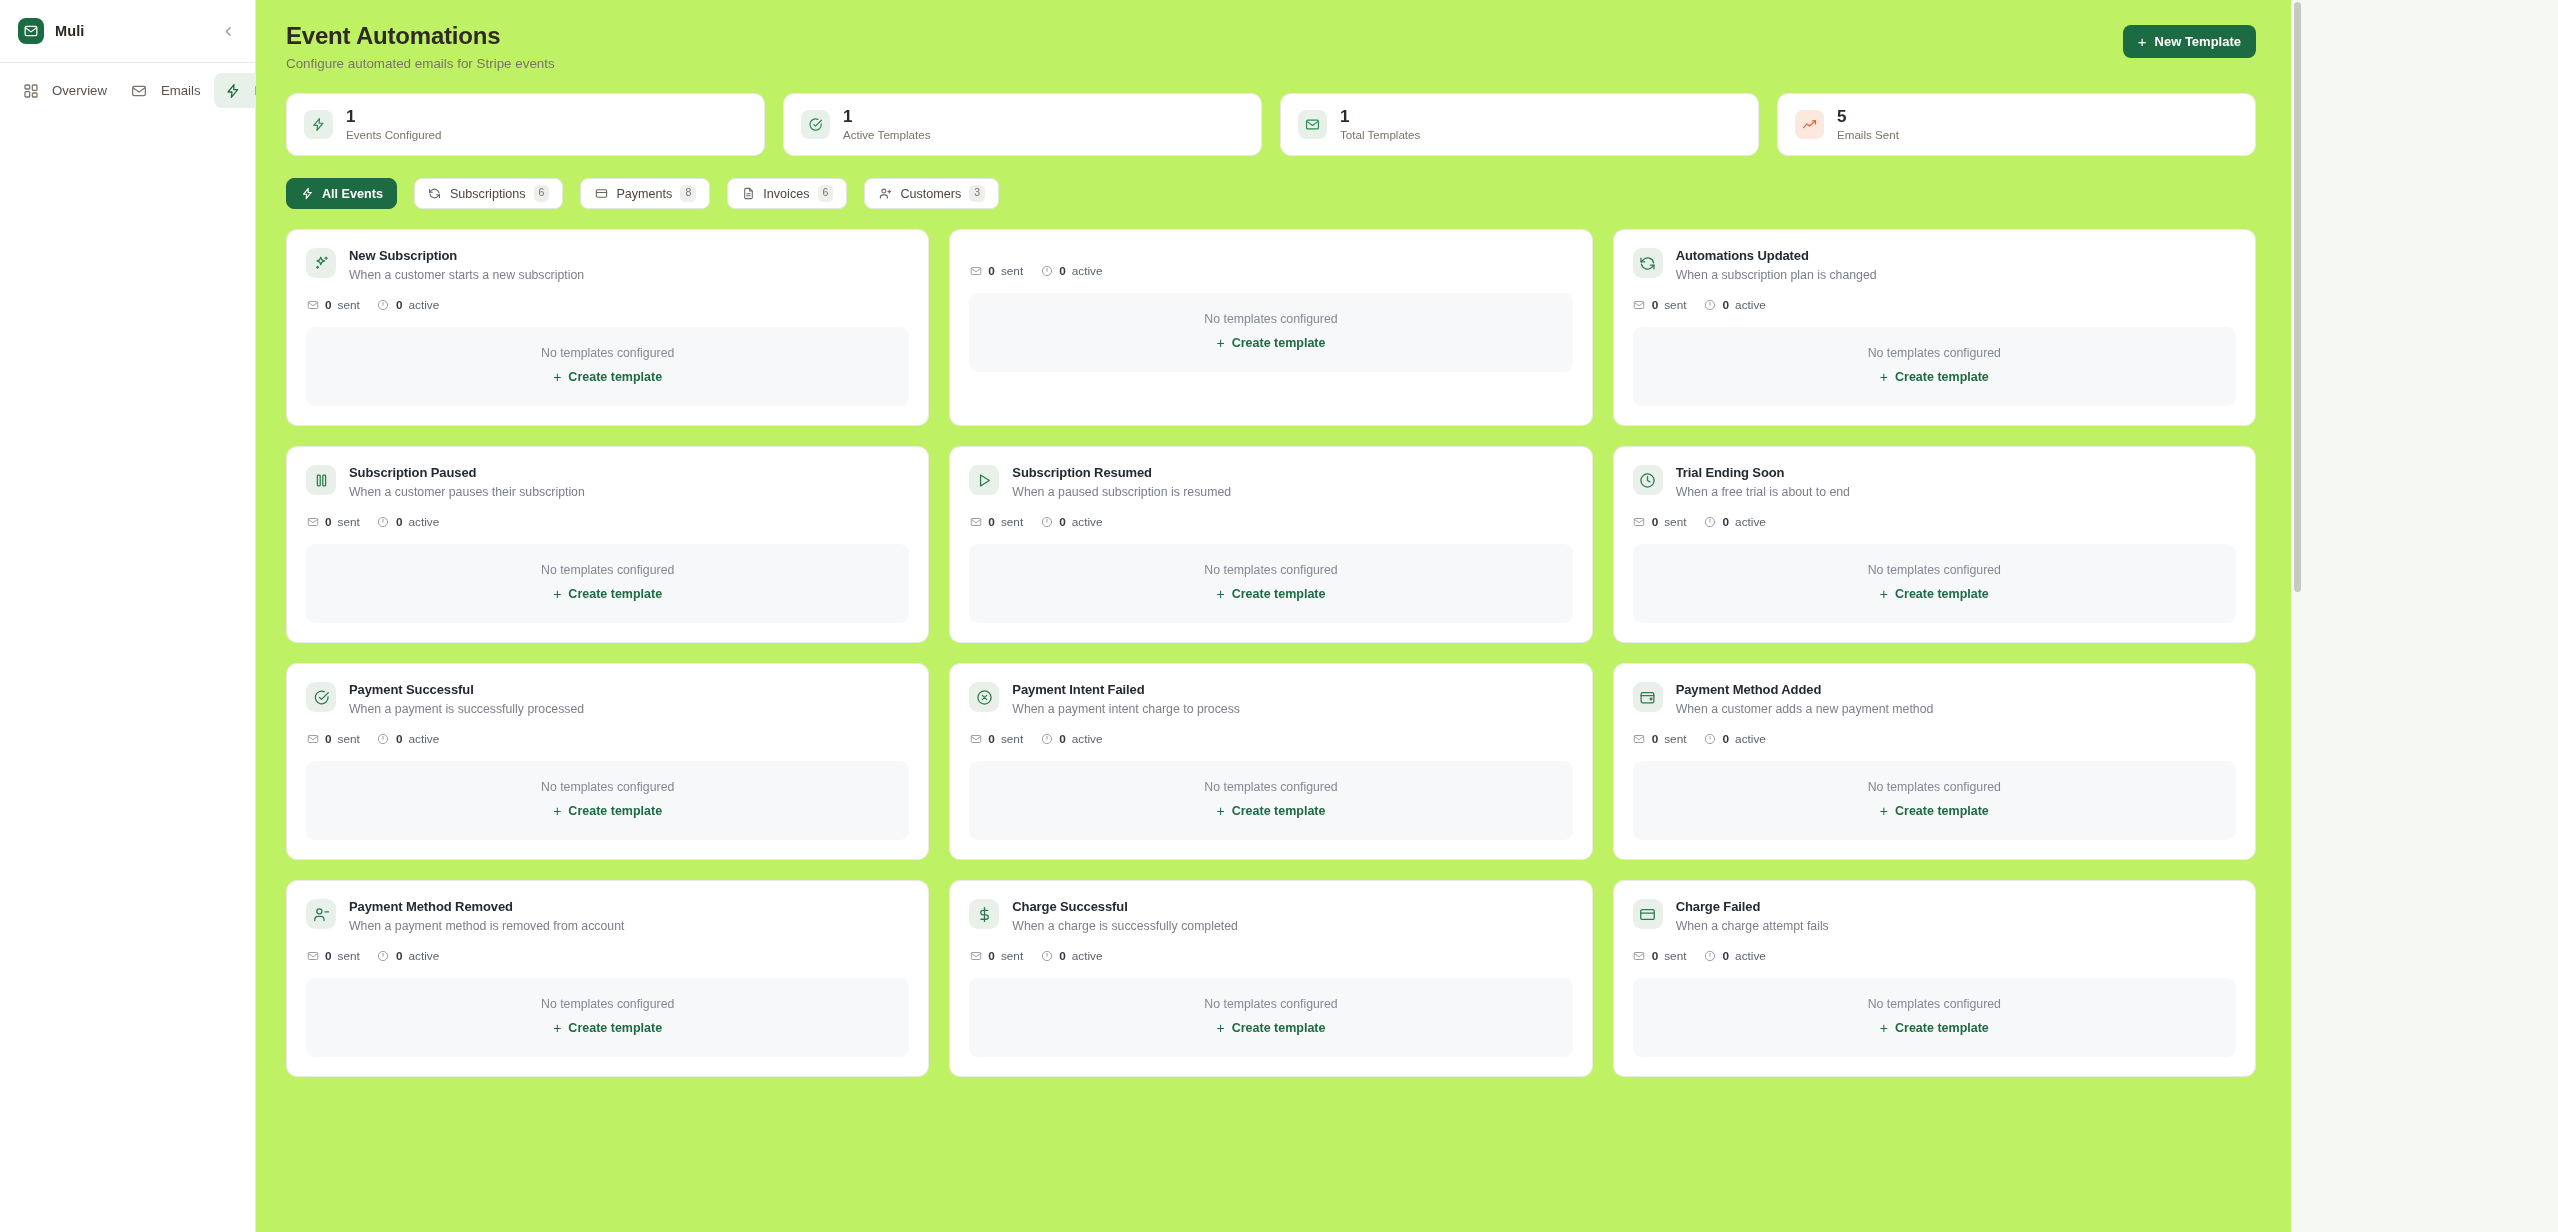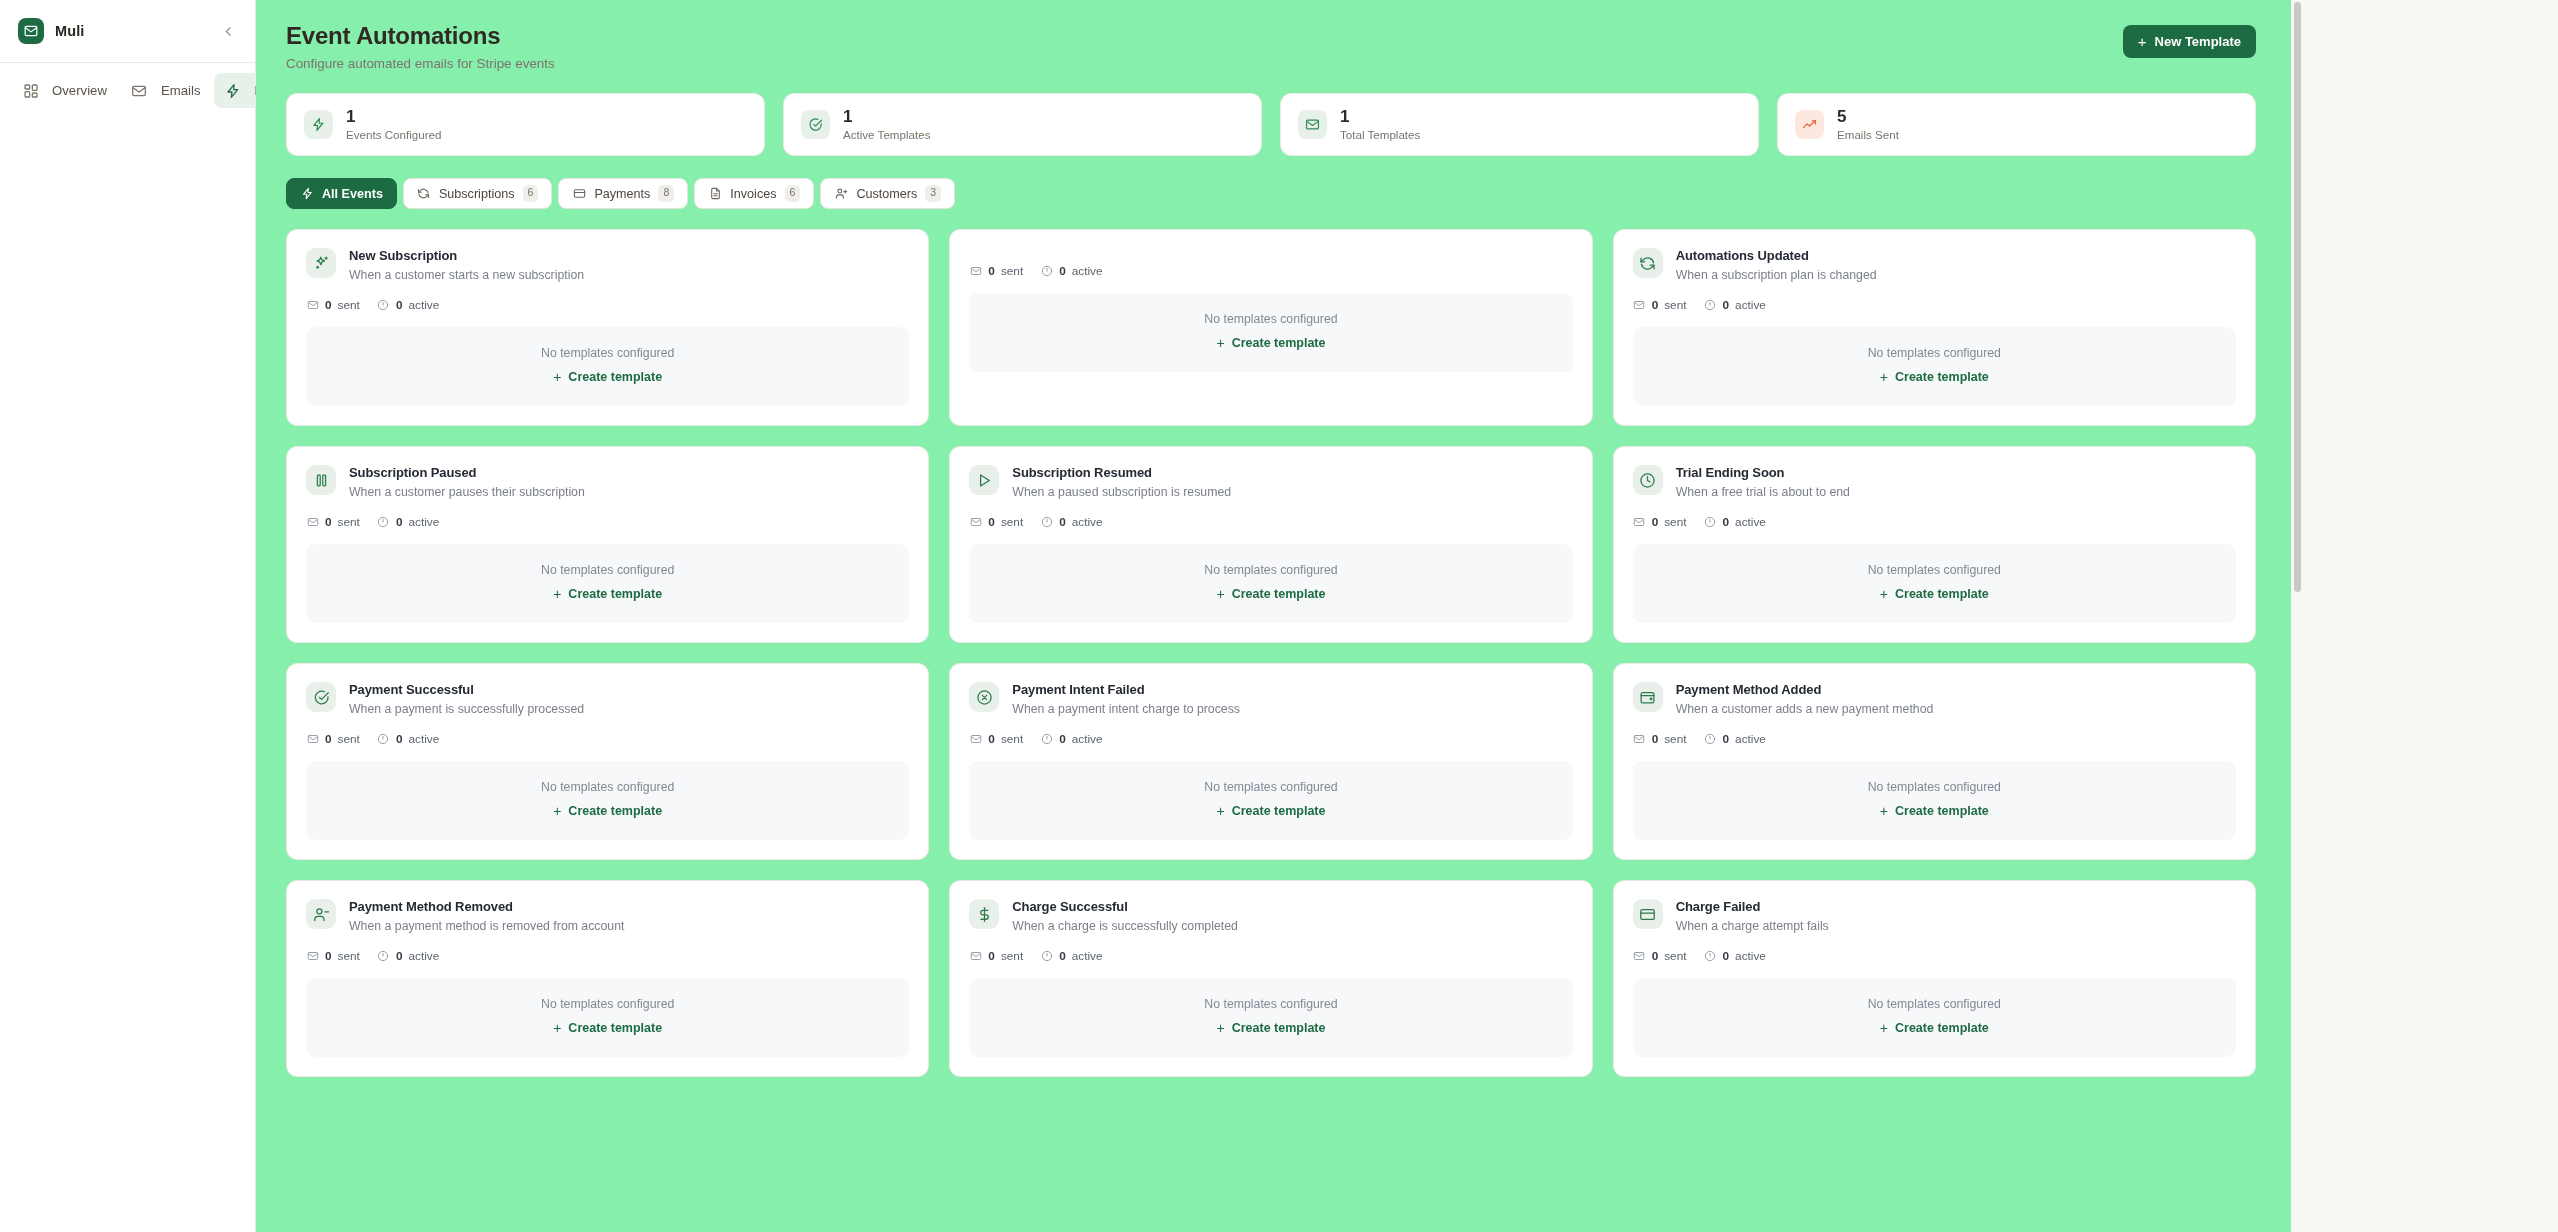--- a/index.html
+++ b/index.html
@@ -46,21 +46,21 @@
     height: 35px; padding: 0 11px; border-radius: 8px;
     font-size: 13.2px; color: #5b534a; cursor: pointer;
   }
   .nav-item .ic { width: 17px; height: 17px; display:flex; align-items:center; justify-content:center; color:#7d746a; flex:0 0 auto;}
   .nav-item.active { background: #e8f0ea; color: #1d6b43; font-weight: 500; }
   .nav-item.active .ic { color: #1d6b43; }
 
   
   .main {
     flex: 1; height: 1232px; position: relative;
-    overflow: hidden; background: #86efac;
+    overflow: hidden; background: #bef264;
     padding: 0 8px 0 0;
   }
   .main-inner { padding: 22px 40px 0 30px; }
 
   .page-head { display: flex; align-items: flex-start; }
   .page-title { font-size: 24px; font-weight: 700; color: #2f2a24; letter-spacing: -.2px; }
   .page-sub { font-size: 13.4px; color: #7c736a; margin-top: 6px; }
   .new-tpl-btn {
     margin-left: auto; margin-top: 3px;
     background: #1d6b43; color:#fff;
@@ -81,21 +81,21 @@
   .stat-ic {
     width: 29px; height: 29px; border-radius: 8px;
     display: flex; align-items: center; justify-content: center; flex: 0 0 auto;
     background: #e7f0e9; color: #2f8a55;
   }
   .stat-ic.orange { background: #fde8e0; color: #e2663a; }
   .stat-val { font-size: 17px; font-weight: 700; color: #2f2a24; line-height: 1.05; }
   .stat-lbl { font-size: 11.6px; color: #7c736a; margin-top: 3px; }
 
   
-  .tabs { display: flex; gap: 6px; margin-top: 22px; }
+  .tabs { display: flex; gap: 17px; margin-top: 22px; }
   .tab {
     display: flex; align-items: center; gap: 8px;
     height: 31px; padding: 0 13px; border-radius: 8px;
     background: #fff; border: 1px solid #e7e4df;
     font-size: 12.6px; color: #4e463d; cursor: pointer;
   }
   .tab .tic { width: 14px; height: 14px; display:flex;align-items:center;justify-content:center; color:#6e665d; flex:0 0 auto;}
   .tab.active { background: #1d6b43; color: #fff; border-color: #1d6b43; font-weight: 600; }
   .tab.active .tic { color: #fff; }
   .tab .count {

